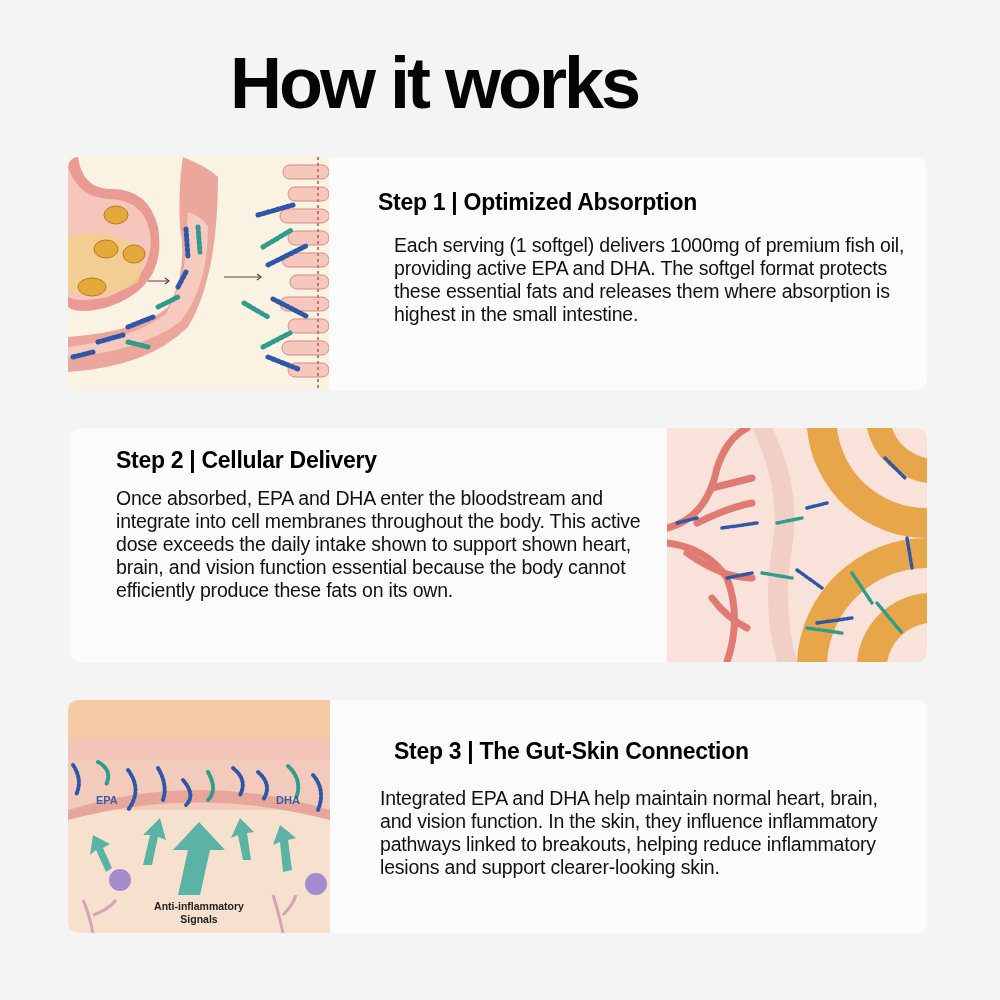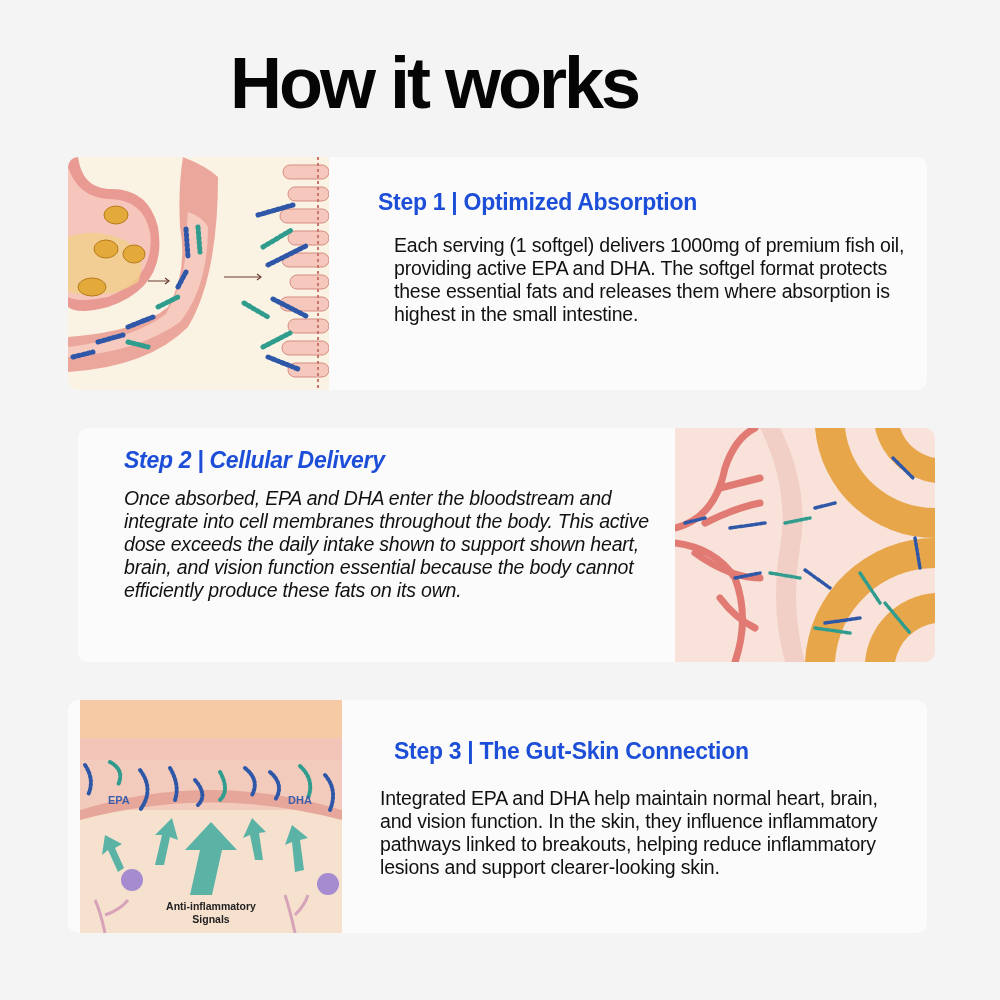--- a/index.html
+++ b/index.html
@@ -16,38 +16,38 @@
     letter-spacing:-3px; color:#050505; line-height:90px;
   }
   .card {
     position:absolute; background:#fbfbfb; border-radius:10px;
     overflow:hidden;
   }
   .card .img { position:absolute; top:0; width:261px; height:100%; }
   .card .img svg { width:100%; height:100%; display:block; }
   .card h2 {
     position:absolute; margin:0; font-size:23px; font-weight:700;
-    letter-spacing:-0.3px; color:#1d4ed8; white-space:nowrap;
+    letter-spacing:-0.3px; color:#000000; white-space:nowrap;
   }
   .card p {
     position:absolute; margin:0; font-size:19.5px; line-height:23px;
     color:#111; letter-spacing:-0.2px;
   }
   #card1 { left:68px; top:157px; width:859px; height:233px; }
   #card1 .img { left:0; }
   #card1 h2 { left:310px; top:32px; }
   #card1 p { left:326px; top:77px; width:530px; }
 
-  #card2 { left:78px; top:428px; width:857px; height:234px;font-style:italic; }
+  #card2 { left:70px; top:428px; width:857px; height:234px; }
   #card2 .img { right:0; width:260px; }
   #card2 h2 { left:46px; top:19px; }
   #card2 p { left:46px; top:59px; width:530px; }
 
   #card3 { left:68px; top:700px; width:859px; height:233px; }
-  #card3 .img { left:12px; width:262px; }
+  #card3 .img { left:0; width:262px; }
   #card3 h2 { left:310px; top:38px;margin-left:16px; }
   #card3 p { left:312px; top:87px; width:520px; }
 </style>
 </head>
 <body>
 
 <div class="title">How it works</div>
 
 <section class="card" id="card1">
   <div class="img">

